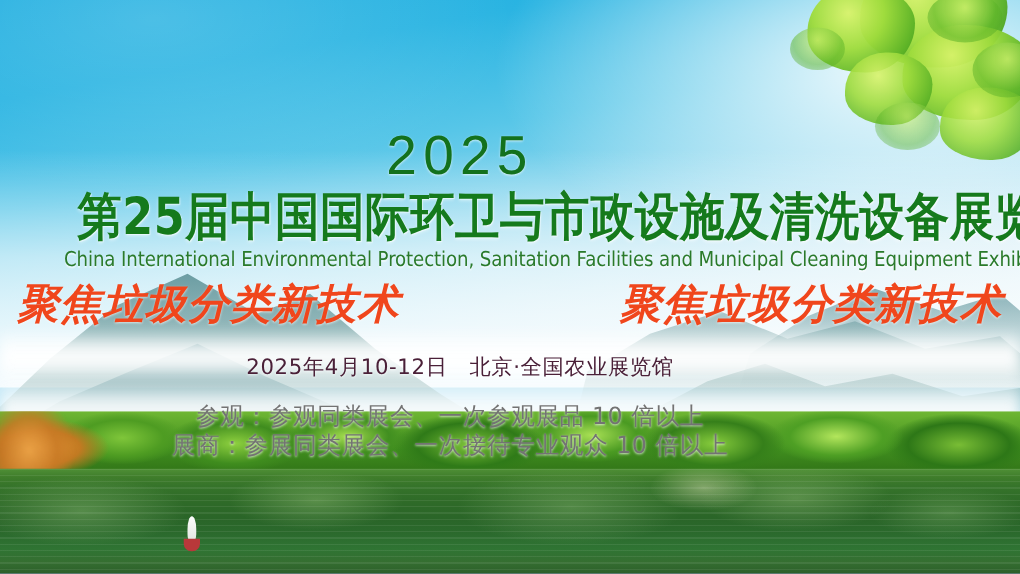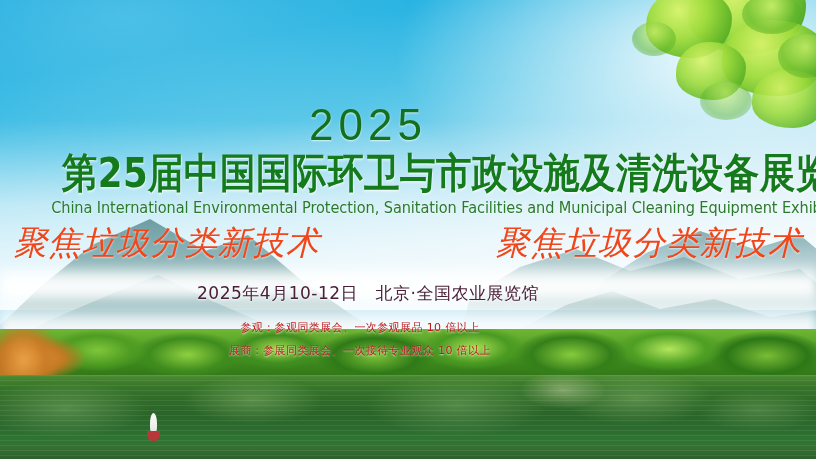--- a/index.html
+++ b/index.html
@@ -170,21 +170,21 @@
     text-shadow:0 1px 1px rgba(255,255,255,.6);
   }
 
   .slogans{
     position:absolute;left:0;top:221px;width:816px;
     display:flex;justify-content:space-between;align-items:center;
     padding:0 14px;box-sizing:border-box;
   }
   .slogan{
     font-size:33px;
-    font-weight:normal;
+    font-weight:bold;
     color:#f0461c;
     font-style:italic;
     letter-spacing:1px;
     font-family:"DejaVu Sans","Liberation Sans",sans-serif;
     text-shadow:0 1px 2px rgba(255,255,255,.65);
     white-space:nowrap;
   }
 
   .date-line{
     position:absolute;left:0;top:282px;width:736px;
@@ -193,22 +193,22 @@
     color:#4a2038;
     letter-spacing:.5px;
     font-family:"DejaVu Sans","Liberation Sans",sans-serif;
     text-shadow:0 1px 2px rgba(255,255,255,.75);
     white-space:nowrap;
   }
 
   .note{
     position:absolute;left:0;width:720px;
     text-align:center;
-    font-size:11px;
-    color:#b91c1c;
+    font-size:19px;
+    color:#737373;
     letter-spacing:.4px;
     font-family:"DejaVu Sans","Liberation Sans",sans-serif;
     text-shadow:0 1px 2px rgba(255,255,255,.8);
     white-space:nowrap;
   }
   .note-1{top:320px;}
   .note-2{top:343px;}
 </style>
 </head>
 <body>

